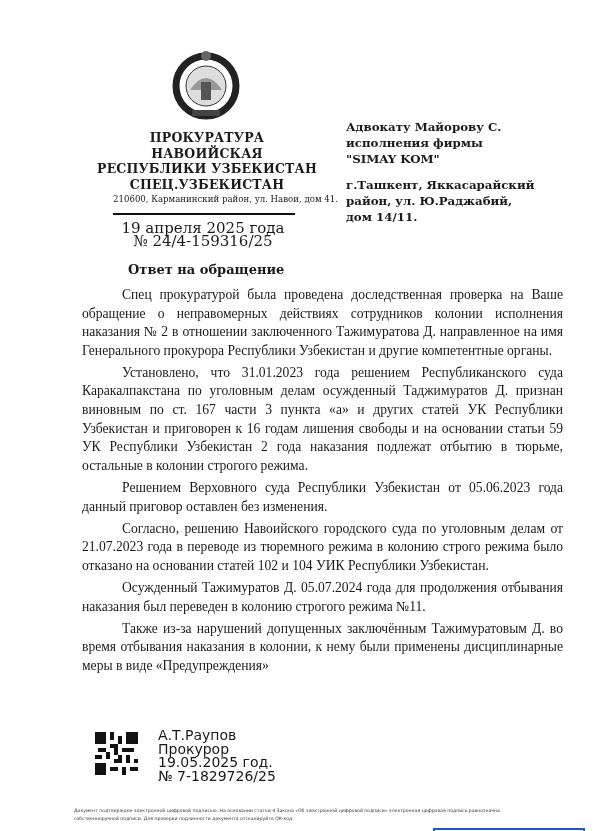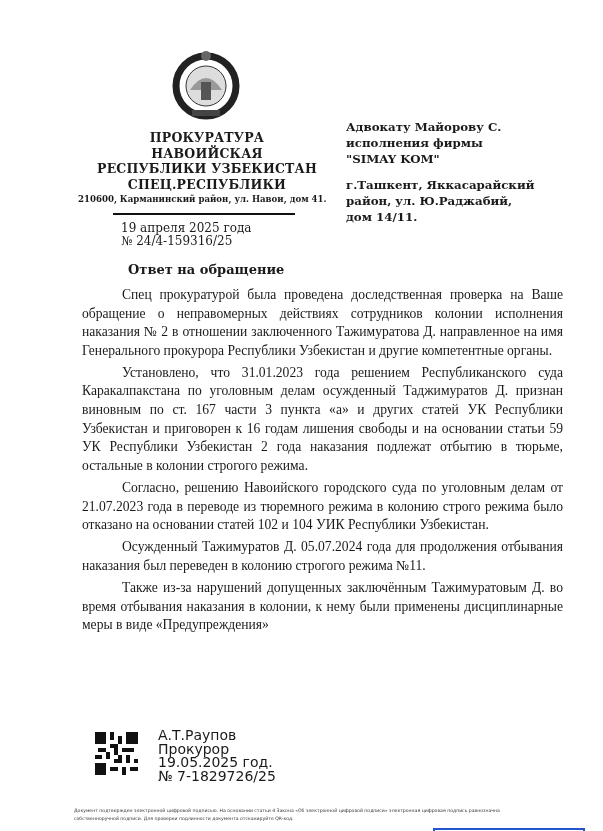--- a/index.html
+++ b/index.html
@@ -3,23 +3,23 @@
 <meta charset="utf-8">
 <style>
   html, body { margin:0; padding:0; background:#ffffff; }
   body { width:603px; height:831px; position:relative; overflow:hidden;
          font-family:"DejaVu Serif", serif; color:#1a1a1a; }
   .abs { position:absolute;margin-top:32px; }
   .emblem { left:170px; top:14px; width:72px; height:80px; }
   .org { left:92px; top:98px; width:230px; text-align:center;
          font-family:"DejaVu Serif", serif; font-weight:bold; font-size:12.5px;
          line-height:15.5px; letter-spacing:0.2px; }
-  .org-addr { left:78px; top:162px; width:260px; text-align:left; font-size:8.6px; font-weight:bold; white-space:nowrap; }
+  .org-addr { left:78px; top:162px; width:260px; text-align:right; font-size:8.6px; font-weight:normal; white-space:nowrap; }
   .org-rule { left:113px; top:181px; width:182px; height:2px; background:#111; }
-  .date { left:121px; top:190px; width:190px; text-align:left; font-size:12px; line-height:12.5px; }
+  .date { left:108px; top:190px; width:190px; text-align:center; font-size:15px; line-height:12.5px; }
   .recipient { left:346px; top:88px; width:240px; font-weight:bold; font-size:11.8px; line-height:15.8px; }
   .recipient .gap { height:11px; }
   .subject { left:128px; top:230px; font-weight:bold; font-size:13px; }
   .body { left:82px; top:254px; width:481px; font-family:"Liberation Serif", serif; font-size:13.6px;
           line-height:18.6px; text-align:justify; }
   .body p { margin:0 0 3.5px 0; text-indent:40px; }
   .qr { left:94px; top:700px; width:44px; height:43px; }
   .sig { left:158px; top:697px; font-family:"DejaVu Sans", sans-serif; font-size:14px; line-height:13.5px; }
   .footnote { left:74px; top:775px; width:520px; font-family:"DejaVu Sans", sans-serif; font-size:4.6px; line-height:8px; color:#333; }
   .stamp { left:433px; top:796px; width:152px; height:40px; border:2px solid #2255cc; color:#2a55c8;
@@ -38,21 +38,21 @@
     <rect x="31" y="36" width="10" height="18" fill="#555"></rect>
     <circle cx="36" cy="10" r="5" fill="#666"></circle>
     <rect x="22" y="64" width="28" height="6" fill="#444"></rect>
   </svg>
 </div>
 
 <div class="abs org">
   <div>ПРОКУРАТУРА</div>
   <div>НАВОИЙСКАЯ</div>
   <div>РЕСПУБЛИКИ УЗБЕКИСТАН</div>
-  <div>СПЕЦ.РЕСПУБЛИКИ</div>
+  <div>СПЕЦ.УЗБЕКИСТАН</div>
 </div>
 <div class="abs org-addr">210600, Карманинский район, ул. Навои, дом 41.</div>
 <div class="abs org-rule"></div>
 <div class="abs date">
   <div>19 апреля 2025 года</div>
   <div>№ 24/4-159316/25</div>
 </div>
 
 <div class="abs recipient">
   <div>Адвокату Майорову С.</div>
@@ -62,20 +62,21 @@
   <div>г.Ташкент, Яккасарайский</div>
   <div>район, ул. Ю.Раджабий,</div>
   <div>дом 14/11.</div>
 </div>
 
 <div class="abs subject">Ответ на обращение</div>
 
 <div class="abs body">
   <p>Спец прокуратурой была проведена доследственная проверка на Ваше обращение о неправомерных действиях сотрудников колонии исполнения наказания № 2 в отношении заключенного Тажимуратова Д. направленное на имя Генерального прокурора Республики Узбекистан и другие компетентные органы.</p>
   <p>Установлено, что 31.01.2023 года решением Республиканского суда Каракалпакстана по уголовным делам осужденный Таджимуратов Д. признан виновным по ст. 167 части 3 пункта «а» и других статей УК Республики Узбекистан и приговорен к 16 годам лишения свободы и на основании статьи 59 УК Республики Узбекистан 2 года наказания подлежат отбытию в тюрьме, остальные в колонии строгого режима.</p>
+  <p>Решением Верховного суда Республики Узбекистан от 05.06.2023 года данный приговор оставлен без изменения.</p>
   <p>Согласно, решению Навоийского городского суда по уголовным делам от 21.07.2023 года в переводе из тюремного режима в колонию строго режима было отказано на основании статей 102 и 104 УИК Республики Узбекистан.</p>
   <p>Осужденный Тажимуратов Д. 05.07.2024 года для продолжения отбывания наказания был переведен в колонию строгого режима №11.</p>
   <p>Также из-за нарушений допущенных заключённым Тажимуратовым Д. во время отбывания наказания в колонии, к нему были применены дисциплинарные меры в виде «Предупреждения»</p>
 </div>
 
 <div class="abs qr">
   <svg width="44" height="43" viewBox="0 0 11 11" shape-rendering="crispEdges">
     <rect width="11" height="11" fill="#fff"></rect>
     <g fill="#111">
       <rect x="0" y="0" width="3" height="3"></rect>

